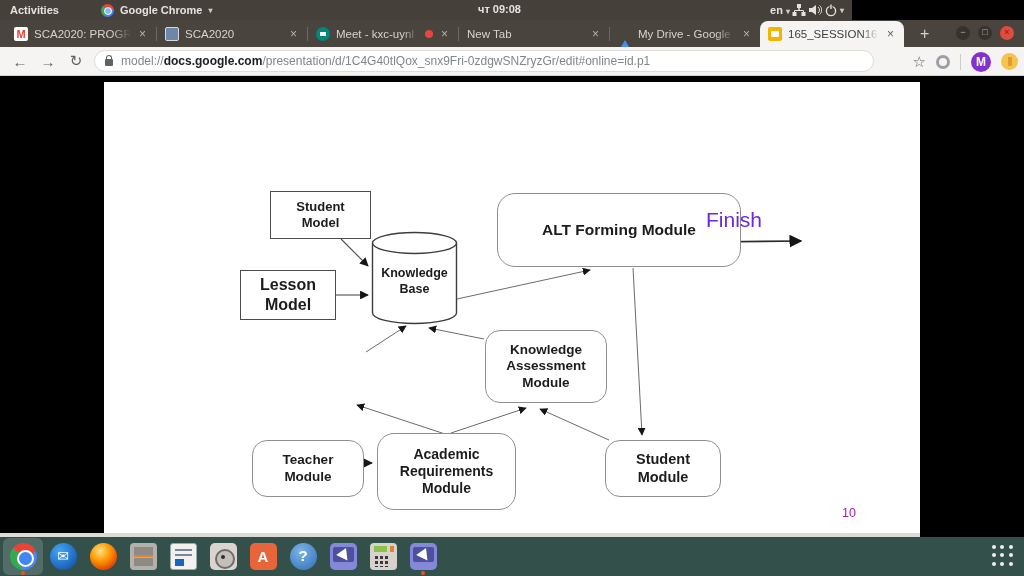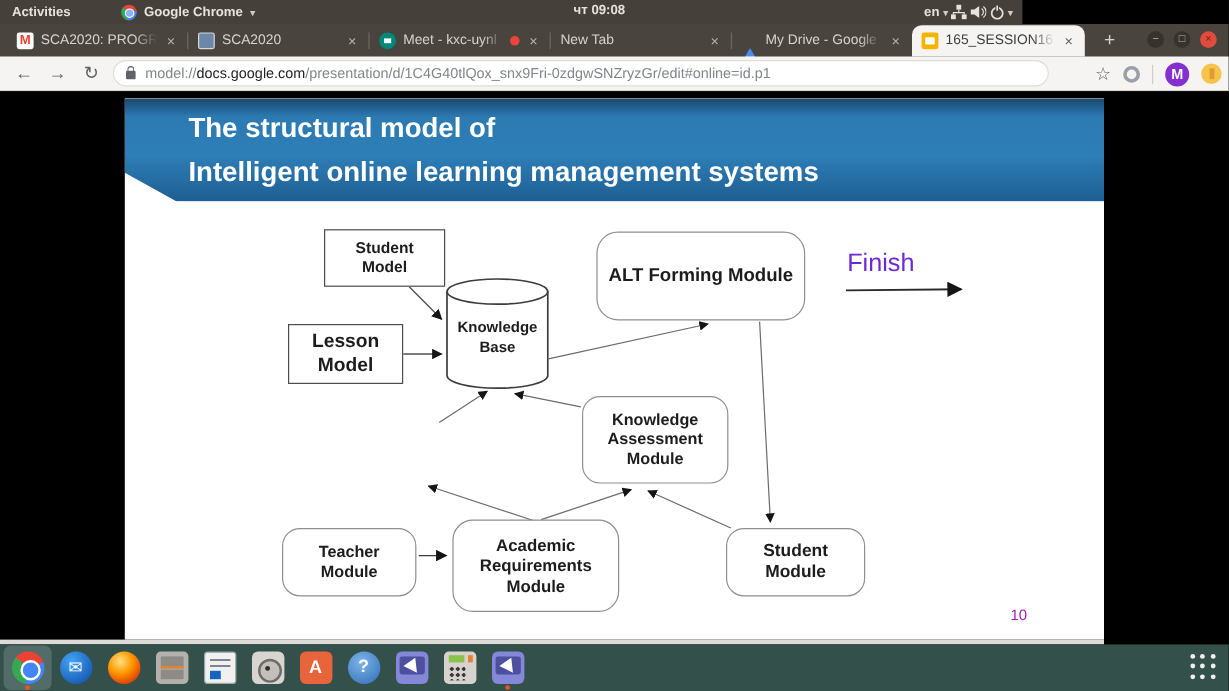--- a/index.html
+++ b/index.html
@@ -56,21 +56,21 @@
   .toolbar { position:absolute; left:0; top:47px; width:1024px; height:29px;
     background:#f5f4f2; border-bottom:1px solid #d6d3cd; display:flex; align-items:center; }
   .navbtn { color:#5f6368; font-size:15px; width:28px; text-align:center; }
   .omnibox { margin-left:4px; width:780px; height:22px; background:#fff;
     border:1px solid #e0ddd8; border-radius:12px; display:flex; align-items:center;
     padding:0 10px; gap:8px; font-size:12px; }
   .lock { width:8px; height:7px; background:#5f6368; border-radius:1px; position:relative; margin-top:3px; }
   .lock::before { content:""; position:absolute; left:1px; top:-4px; width:4px; height:4px;
     border:1.5px solid #5f6368; border-bottom:none; border-radius:3px 3px 0 0; }
   .url { white-space:nowrap; overflow:hidden; color:#80868b; }
-  .url .host { color:#202124; font-weight:normal;text-align:center; }
+  .url .host { color:#202124; font-weight:bold;text-align:center; }
   .tool-right { position:absolute; right:6px; top:0; height:29px; display:flex; align-items:center; gap:10px; }
   .star { color:#5f6368; font-size:15px; }
   .ext-ring { width:14px; height:14px; border-radius:50%; border:3px solid #9aa0a6; }
   .tool-sep { width:1px; height:16px; background:#d0cdc7; }
   .avatar { width:20px; height:20px; border-radius:50%; background:#8430ce; color:#fff;
     font-size:12px; font-weight:bold; text-align:center; line-height:20px; }
   .amber-dot { width:17px; height:17px; border-radius:50%; background:#f6c44c; position:relative; }
   .amber-dot::after { content:""; position:absolute; left:6.5px; top:4px; width:4px; height:9px; background:#e09c2f; }
 
   
@@ -235,24 +235,20 @@
       <span class="ext-ring"></span>
       <span class="tool-sep"></span>
       <span class="avatar">M</span>
       <span class="amber-dot"></span>
     </div>
   </div>
 
   <div class="content">
     <div class="slide">
 
-      <div class="band">
-        <div>The structural model of</div>
-        <div>Intelligent online learning management systems</div>
-      </div>
 
       <div class="diagram">
         <svg class="edges" viewBox="0 0 816 451">
           <defs>
             <marker id="arr" viewBox="0 0 10 10" refX="9" refY="5" markerWidth="8" markerHeight="8" orient="auto-start-reverse">
               <path d="M0 0 L10 5 L0 10 z" fill="#151515"></path>
             </marker>
           </defs>
 
           <path d="M268.5 161 L268.5 231 A42 10.5 0 0 0 352.5 231 L352.5 161" fill="#fff" stroke="#3c3c3c" stroke-width="1.4"></path>
@@ -270,26 +266,26 @@
           <line x1="505" y1="358" x2="436" y2="327" stroke="#6b6b6b" stroke-width="1" marker-end="url(#arr)"></line>
           <line x1="245" y1="381" x2="268" y2="381" stroke="#3a3a3a" stroke-width="1.2" marker-end="url(#arr)"></line>
         </svg>
 
         <div class="node rectn" style="left:166px;top:23px;width:101px;height:48px;font-size:13px">Student
 Model</div>
         <div class="node rectn" style="left:136px;top:102px;width:96px;height:50px;font-size:16px">Lesson
 Model</div>
         <div class="kb-label" style="left:263px;top:98px;width:95px;font-size:12.5px">Knowledge
 Base</div>
-        <div class="node roundn" style="left:393px;top:25px;width:174px;height:74px;font-size:15.5px;border-radius:18px">ALT Forming Module</div>
+        <div class="node roundn" style="left:393px;top:25px;width:244px;height:74px;font-size:15.5px;border-radius:18px">ALT Forming Module</div>
         <div class="finish" style="left:602px;top:40px;font-size:21px">Finish</div>
         <div class="node roundn" style="left:381px;top:162px;width:122px;height:73px;font-size:13.5px">Knowledge
 Assessment
 Module</div>
-        <div class="node roundn" style="left:131px;top:272px;width:112px;height:57px;font-size:13.5px">Teacher
+        <div class="node roundn" style="left:148px;top:272px;width:112px;height:57px;font-size:13.5px">Teacher
 Module</div>
         <div class="node roundn" style="left:273px;top:265px;width:139px;height:77px;font-size:14px;border-radius:17px">Academic
 Requirements
 Module</div>
         <div class="node roundn" style="left:501px;top:272px;width:116px;height:57px;font-size:14.5px">Student
 Module</div>
         <div class="pagenum" style="left:738px;top:338px">10</div>
       </div>
     </div>
     <div class="bottom-strip"></div>

